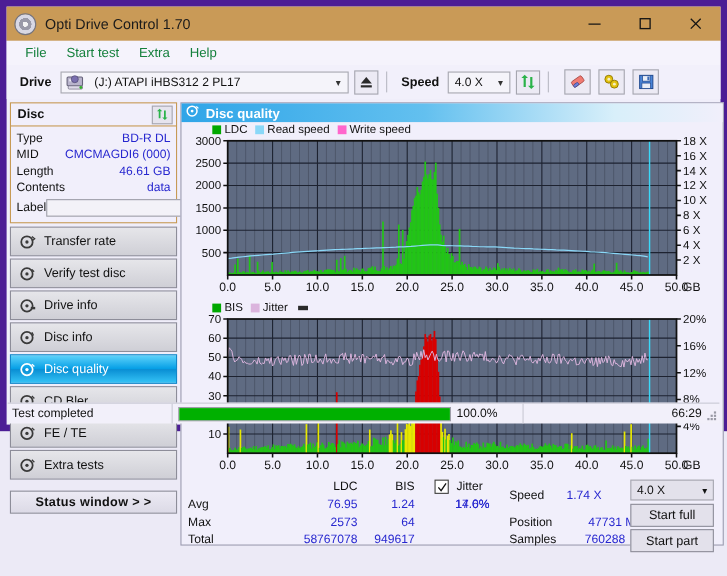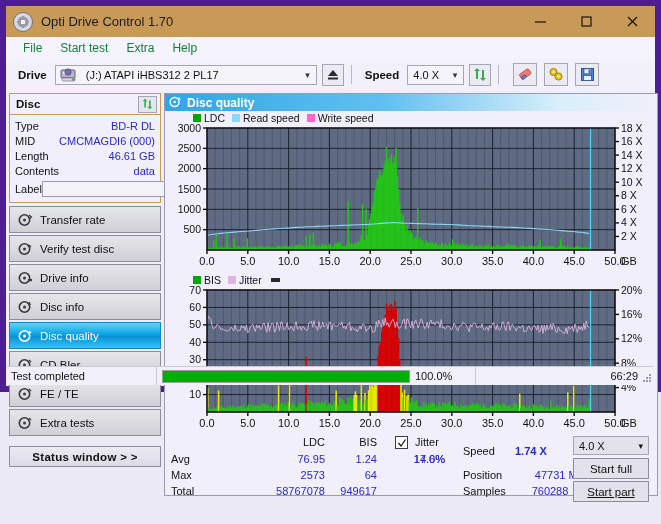--- a/index.html
+++ b/index.html
@@ -1269,34 +1269,34 @@
           <span class="stat-lbl" style="left:6px;top:35px;">Max</span>
           <span class="stat-val" style="left:110px;top:35px;width:50px;">2573</span>
           <span class="stat-val" style="left:162px;top:35px;width:50px;">64</span>
           <span class="stat-val" style="left:232px;top:19px;width:48px;">17.6%</span>
 
           <span class="stat-lbl" style="left:6px;top:51px;">Total</span>
           <span class="stat-val" style="left:64px;top:51px;width:96px;">58767078</span>
           <span class="stat-val" style="left:146px;top:51px;width:66px;">949617</span>
 
           <span class="stat-lbl" style="left:298px;top:11px;">Speed</span>
-          <span class="stat-val" style="left:350px;top:11px;width:70px;text-align:left;font-weight:bold;">1.74 X</span>
+          <span class="stat-val" style="left:350px;top:11px;width:70px;text-align:left;">1.74 X</span>
           <span class="stat-lbl" style="left:298px;top:35px;">Position</span>
           <span class="stat-val" style="left:350px;top:35px;width:70px;text-align:right;">47731 MB</span>
           <span class="stat-lbl" style="left:298px;top:51px;">Samples</span>
           <span class="stat-val" style="left:350px;top:51px;width:70px;text-align:center;">760288</span>
 
           <span class="scombo" style="left:408px;top:2px;width:76px;">
             <span class="cv">4.0 X</span>
             <span class="chev">▾</span>
           </span>
           <span class="sbtn" style="left:408px;top:24px;width:76px;">
             <span>Start full</span>
           </span>
-          <span class="sbtn" style="left:408px;top:47px;width:76px;text-decoration:underline;">
+          <span class="sbtn" style="left:408px;top:47px;width:76px;">
             <span>Start part</span>
           </span>
         </div>
       </div>
     </div>
   </div>
 
   <div class="statusbar">
     <span class="sb-text">Test completed</span>
     <span class="sb-sep"></span>

